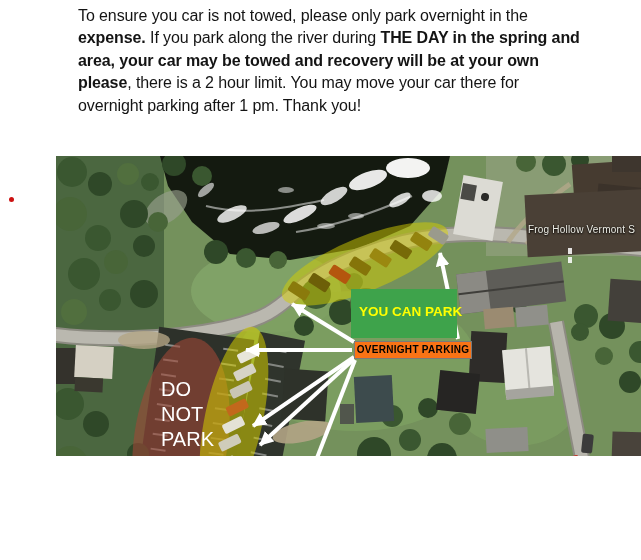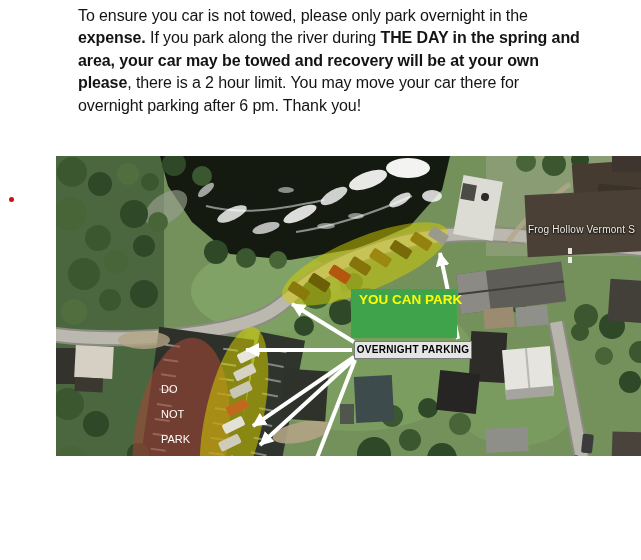--- a/index.html
+++ b/index.html
@@ -8,42 +8,42 @@
   
   .notice{position:absolute;left:70px;top:5px;width:568px;font-size:16px;line-height:22.4px;
           color:#141414;letter-spacing:-0.1px;}
   .notice .b{font-weight:700;}
   .red-bullet{position:absolute;left:1px;top:197px;width:5px;height:5px;border-radius:50%;background:#cc1111;}
   
   .map{position:absolute;left:48px;top:156px;width:593px;height:300px;overflow:hidden;background:#74915c;}
   .map svg{position:absolute;left:0;top:0;}
   .lbl{position:absolute;white-space:nowrap;}
   .can-park{left:295px;top:133px;width:106px;height:49px;background:#3ea34b;color:#ffff00;
-            font-size:13.5px;font-weight:700;line-height:21px;padding:0 0 0 8px;box-sizing:border-box;}
-  .overnight{left:298px;top:185px;width:118px;height:18px;background:#e5e5e5;border:1px solid #7a7a7a;
+            font-size:13.5px;font-weight:700;line-height:21px;padding:12px 0 0 8px;box-sizing:border-box;}
+  .overnight{left:298px;top:185px;width:118px;height:18px;background:#f97316;border:1px solid #7a7a7a;
              color:#000;font-size:10px;font-weight:600;line-height:16px;text-align:center;
              letter-spacing:.3px;box-sizing:border-box;}
-  .do-not-park{left:105px;top:221px;color:#ffffff;font-size:11px;line-height:25px;font-weight:400;}
+  .do-not-park{left:105px;top:221px;color:#ffffff;font-size:20px;line-height:25px;font-weight:400;}
   .place{left:472px;top:68px;color:#eeeee6;font-size:10px;letter-spacing:.2px;
          text-shadow:0 1px 2px rgba(0,0,0,.9),0 0 2px rgba(0,0,0,.7);}
   .shield{position:absolute;left:586px;top:244px;width:10px;height:19px;background:#4b80d6;border-radius:2px;}
 </style>
 </head>
 <body>
 
 <div class="screen">
 
   <div class="red-bullet"></div>
 
   <div class="notice">
     <div class="nline"><span>To ensure you car is not towed, please only park overnight in the</span></div>
     <div class="nline"><span class="b">expense.</span><span> If you park along the river during </span><span class="b">THE DAY in the spring and</span></div>
     <div class="nline"><span class="b">area, your car may be towed and recovery will be at your own</span></div>
     <div class="nline"><span class="b">please</span><span>, there is a 2 hour limit. You may move your car there for</span></div>
-    <div class="nline"><span>overnight parking after 6 pm. Thank you!</span></div>
+    <div class="nline"><span>overnight parking after 1 pm. Thank you!</span></div>
   </div>
 
   <div class="map">
     <svg width="593" height="404" viewBox="0 0 593 404">
 
       <rect x="0" y="0" width="593" height="404" fill="#74915c"></rect>
       <rect x="0" y="0" width="108" height="404" fill="#4b6740"></rect>
       <rect x="0" y="300" width="370" height="104" fill="#435e38"></rect>
       <rect x="430" y="0" width="163" height="100" fill="#90a07c" opacity="0.75"></rect>
       <ellipse cx="210" cy="135" rx="75" ry="42" fill="#83a468" opacity="0.85"></ellipse>

